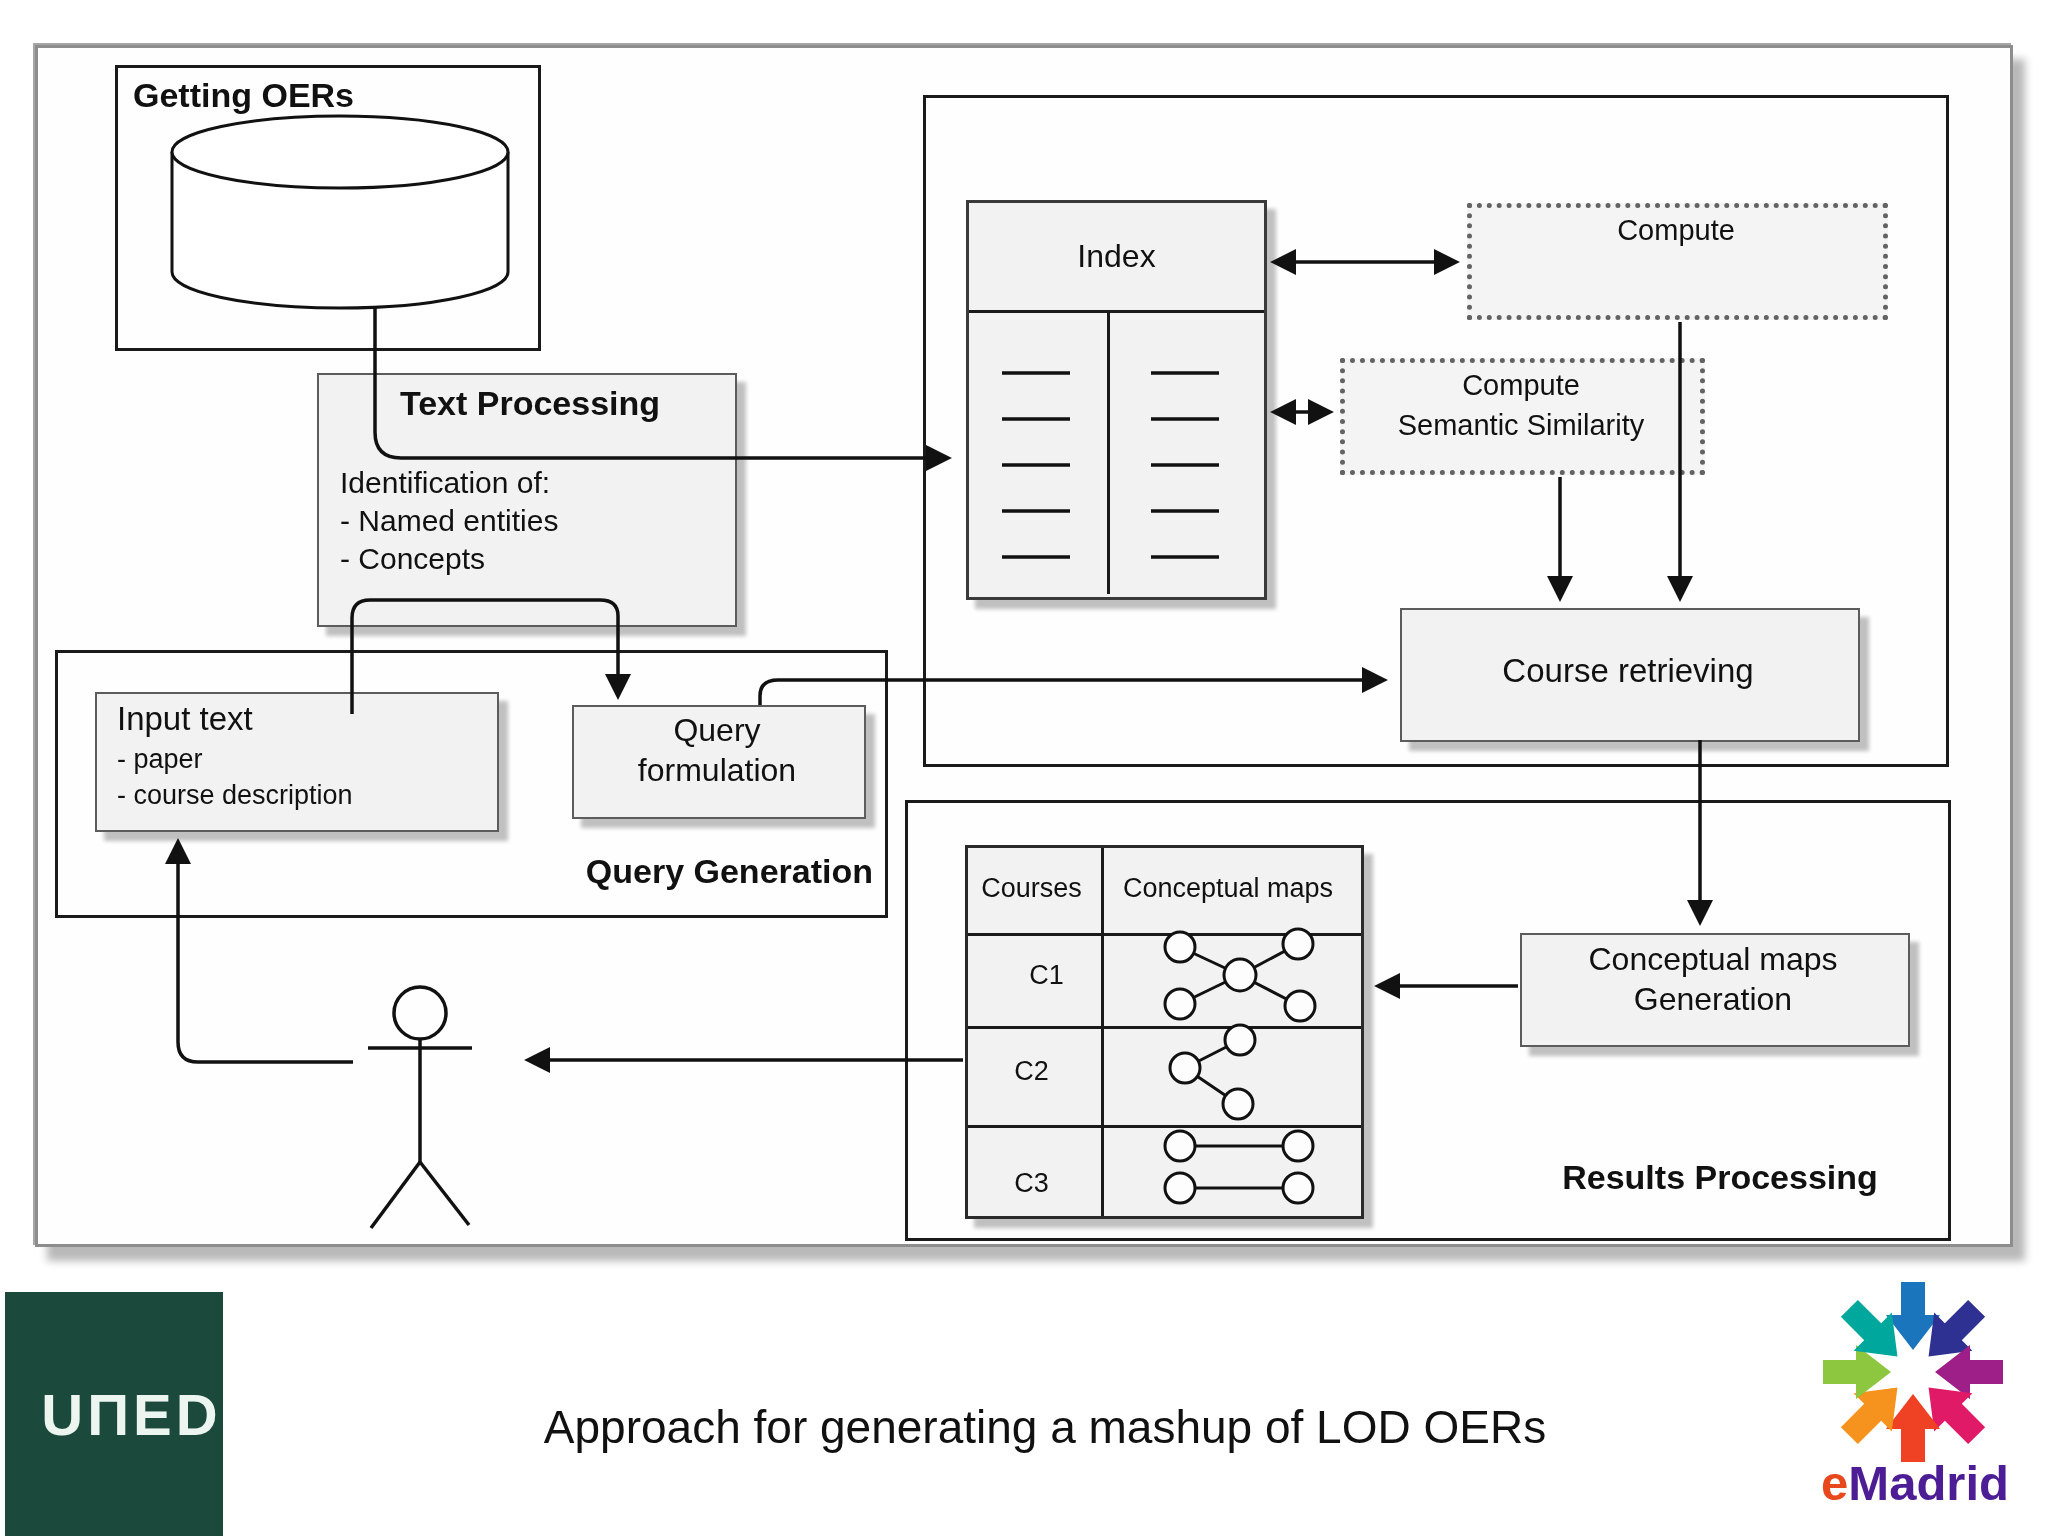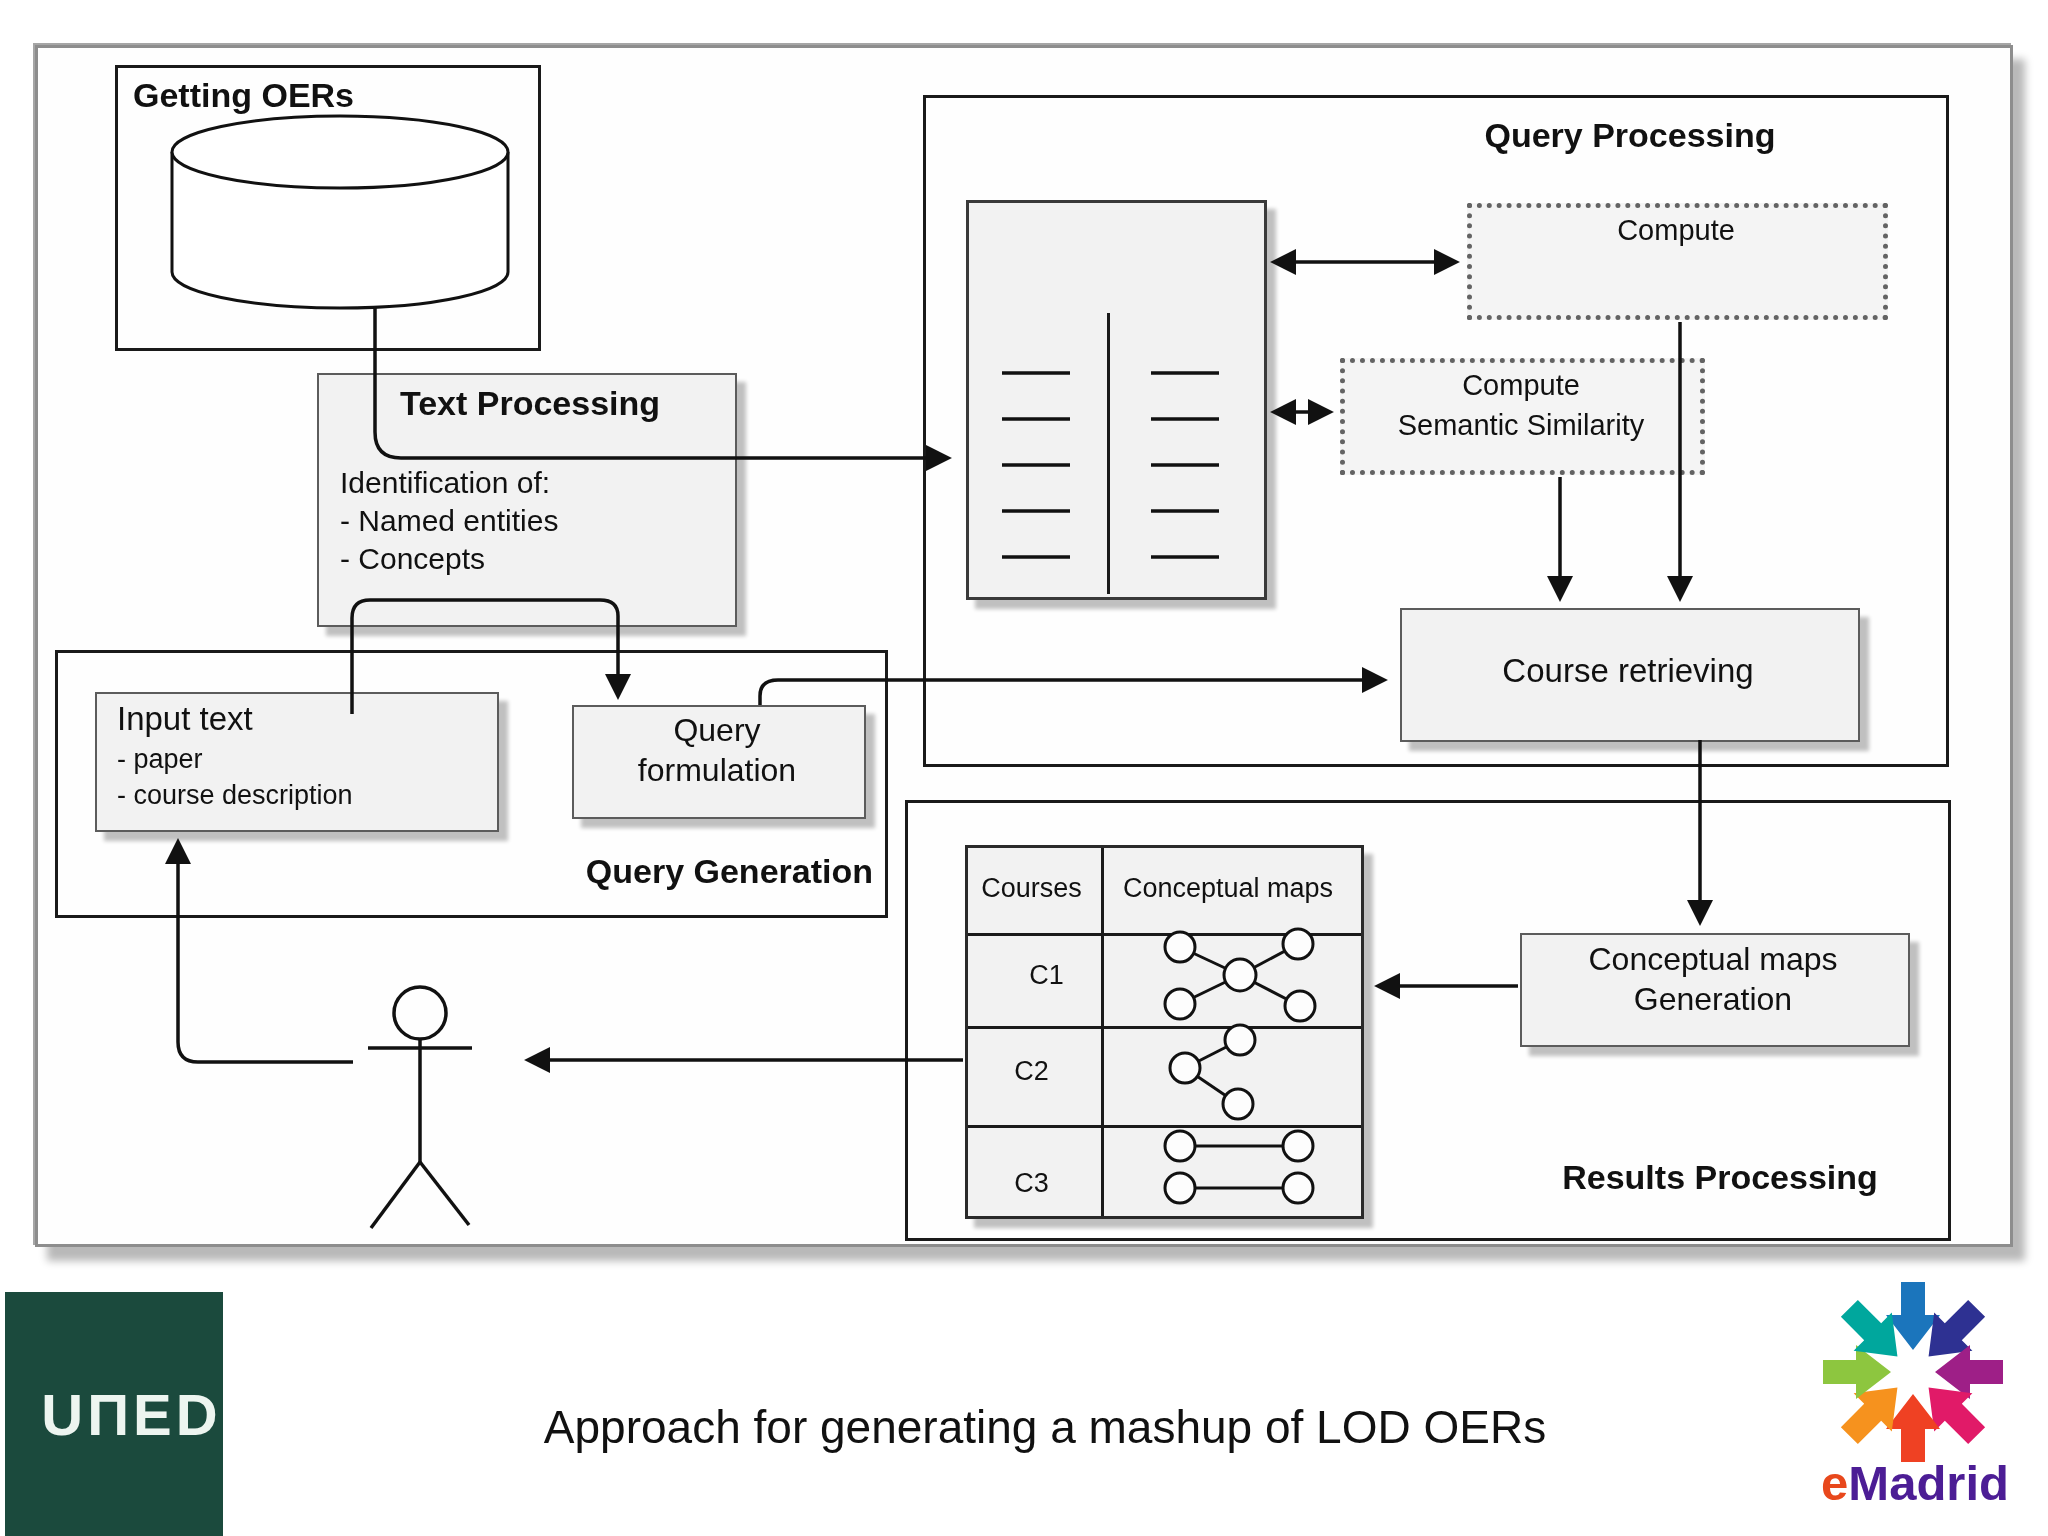--- a/index.html
+++ b/index.html
@@ -44,23 +44,23 @@
   <div class="gbox" style="left:95px;top:692px;width:400px;height:136px;"></div>
   <div class="lbl" style="left:117px;top:700px;font-size:33px;">Input text</div>
   <div class="lbl" style="left:117px;top:744px;font-size:27px;">- paper</div>
   <div class="lbl" style="left:117px;top:780px;font-size:27px;">- course description</div>
 
   <div class="gbox" style="left:572px;top:705px;width:290px;height:110px;"></div>
   <div class="lbl ctr" style="left:572px;top:712px;width:290px;font-size:32px;">Query</div>
   <div class="lbl ctr" style="left:572px;top:752px;width:290px;font-size:32px;">formulation</div>
 
   <div class="container" style="left:923px;top:95px;width:1020px;height:666px;"></div>
-  <div class="lbl bold ctr" style="left:1460px;top:116px;width:340px;font-size:34px;">Query Processing</div>
 
   <div class="gbox" style="left:966px;top:200px;width:295px;height:394px;border:3px solid #3a3a3a;">
+    <div class="tblhead" style="width:100%;height:107px;border-bottom:3px solid #1a1a1a;font-size:32px;">Index</div>
     <div style="position:absolute;left:138px;top:110px;width:3px;height:281px;background:#1a1a1a;"></div>
   </div>
 
   <div class="dotbox" style="left:1467px;top:203px;width:411px;height:107px;"></div>
   <div class="lbl ctr" style="left:1467px;top:214px;width:418px;font-size:29px;">Compute</div>
 
   <div class="dotbox" style="left:1340px;top:358px;width:355px;height:107px;"></div>
   <div class="lbl ctr" style="left:1340px;top:369px;width:362px;font-size:29px;">Compute</div>
   <div class="lbl ctr" style="left:1340px;top:409px;width:362px;font-size:29px;">Semantic Similarity</div>
 

